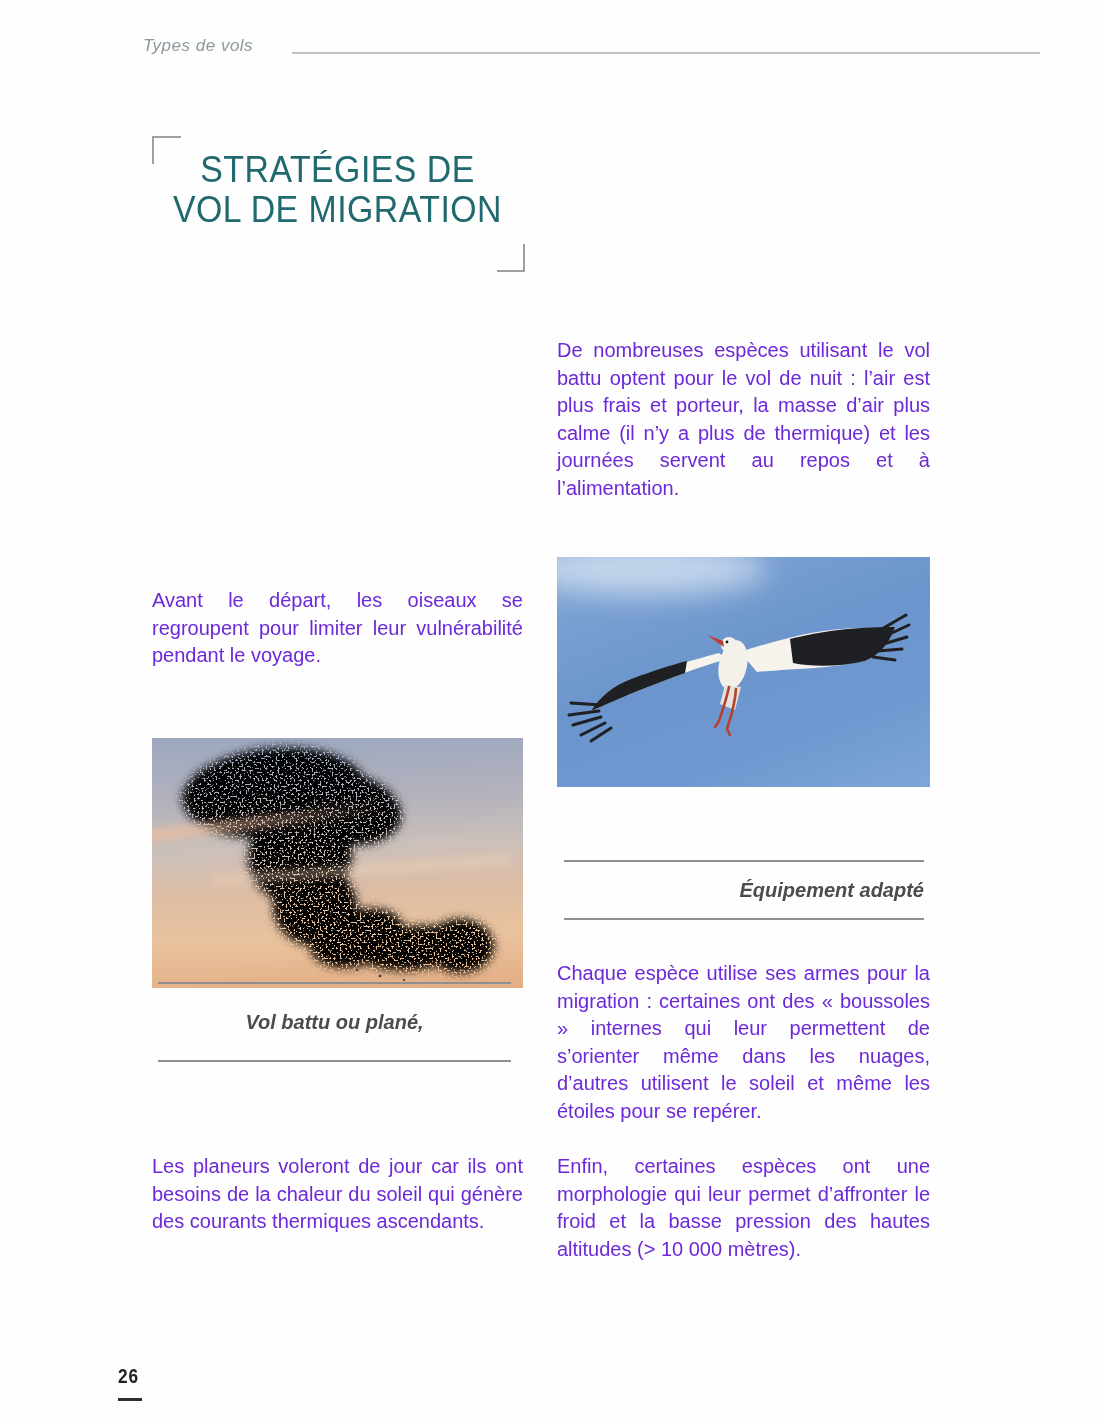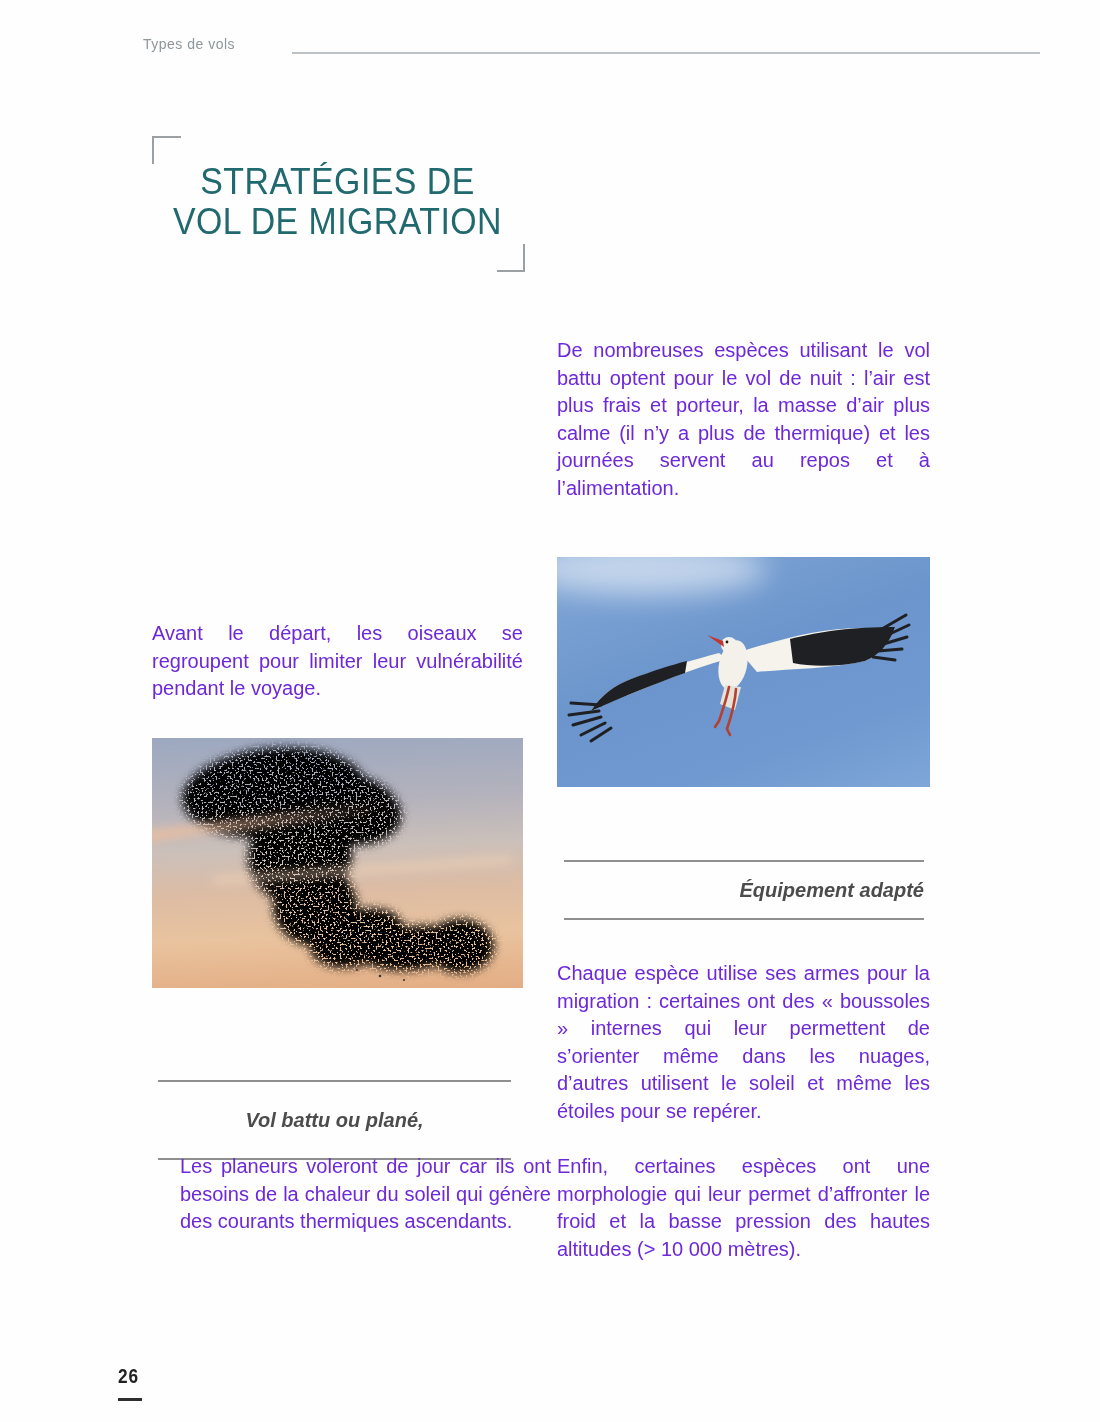--- a/index.html
+++ b/index.html
@@ -2,37 +2,37 @@
 <html lang="fr"><head>
 <meta charset="utf-8">
 <style>
   html,body{margin:0;padding:0;background:#ffffff;}
   .page{
     position:relative;width:1100px;height:1422px;background:#fefefe;
     font-family:"Liberation Sans",sans-serif;overflow:hidden;
   }
   
   .running-header{
-    position:absolute;left:143px;top:36px;font-size:14px;
+    position:absolute;left:143px;top:36px;font-size:17px;font-style:italic;
     color:#8d979c;letter-spacing:.5px;
   }
   .header-rule{
     position:absolute;left:292px;top:52px;width:748px;height:2px;background:#bcc2c6;
   }
   
   .bracket-tl{
     position:absolute;left:152px;top:136px;width:27px;height:26px;
     border-left:2px solid #9aa0a3;border-top:2px solid #9aa0a3;
   }
   .bracket-br{
     position:absolute;left:497px;top:244px;width:26px;height:26px;
     border-right:2px solid #9aa0a3;border-bottom:2px solid #9aa0a3;
   }
   .chapter-title{
-    position:absolute;left:150px;top:162px;width:375px;text-align:center;
+    position:absolute;left:150px;top:150px;width:375px;text-align:center;
     color:#20696f;font-size:36px;line-height:40px;font-weight:400;
   }
   .chapter-title .tline{display:block;transform:scaleX(.94);transform-origin:50% 50%;letter-spacing:.5px;}
   
   .subhead{
     position:absolute;border-top:2px solid #8f8f8f;border-bottom:2px solid #8f8f8f;
     display:flex;flex-direction:column;justify-content:center;text-align:center;
     font-size:20px;font-weight:bold;font-style:italic;color:#4c4c4c;line-height:27px;
   }
   
@@ -83,21 +83,21 @@
 
   <div class="bracket-tl"></div>
   <h1 class="chapter-title" style="margin:0;">
     <span class="tline">STRATÉGIES DE</span>
     <span class="tline">VOL DE MIGRATION</span>
   </h1>
   <div class="bracket-br"></div>
 
 
 
-  <p class="para" style="left:152px;top:620px;width:371px;">Avant le départ, les oiseaux se regroupent pour limiter leur vulnéra­bilité pendant le voyage.</p>
+  <p class="para" style="left:152px;top:587px;width:371px;">Avant le départ, les oiseaux se regroupent pour limiter leur vulnéra­bilité pendant le voyage.</p>
 
   <figure class="fig-murmuration">
     <div class="streak1"></div>
     <div class="streak2"></div>
     <svg width="371" height="250" viewBox="0 0 371 250">
       <defs>
         <filter id="speckle" x="-15%" y="-15%" width="130%" height="130%" color-interpolation-filters="sRGB">
           <feGaussianBlur in="SourceAlpha" stdDeviation="5" result="soft"></feGaussianBlur>
           <feTurbulence type="fractalNoise" baseFrequency="0.5" numOctaves="2" seed="11" result="n"></feTurbulence>
           <feColorMatrix in="n" type="matrix" values="0 0 0 0 0  0 0 0 0 0  0 0 0 0 0  0 0 0 16 -6" result="dots"></feColorMatrix>
@@ -114,25 +114,25 @@
         <ellipse cx="308" cy="208" rx="34" ry="27"></ellipse>
       </g>
       <g fill="#3a3a3c">
         <circle cx="228" cy="238" r="1.3"></circle>
           <circle cx="252" cy="242" r="1.1"></circle>
           <circle cx="205" cy="232" r="1.0"></circle>
       </g>
     </svg>
   </figure>
 
-  <div class="subhead" style="left:158px;top:1080px;width:353px;height:76px;">
+  <div class="subhead" style="left:158px;top:982px;width:353px;height:76px;">
     <span>Vol battu ou plané,</span>
   </div>
 
-  <p class="para" style="left:152px;top:1153px;width:371px;margin-left:28px;">Les planeurs voleront de jour car ils ont besoins de la chaleur du soleil qui génère des courants thermiques ascendants.</p>
+  <p class="para" style="left:152px;top:1153px;width:371px;">Les planeurs voleront de jour car ils ont besoins de la chaleur du soleil qui génère des courants thermiques ascendants.</p>
 
   <p class="para" style="left:557px;top:337px;width:373px;">De nombreuses espèces utilisant le vol battu optent pour le vol de nuit : l’air est plus frais et porteur, la masse d’air plus calme (il n’y a plus de thermique) et les journées servent au repos et à l’alimentation.</p>
 
   <figure class="fig-stork">
     <div class="cloud"></div>
     <svg width="373" height="230" viewBox="0 0 373 230">
 
       <path d="M183,95 C230,80 275,68 320,72 L338,70 C332,88 322,98 308,104 C272,112 230,112 200,115 Z" fill="#f5f3ec"></path>
       <path d="M233,82 C265,74 295,70 338,70 C332,88 322,98 308,104 C282,110 255,110 236,106 Z" fill="#1f2023"></path>
       <g stroke="#1f2023" stroke-width="3" stroke-linecap="round" fill="none">

